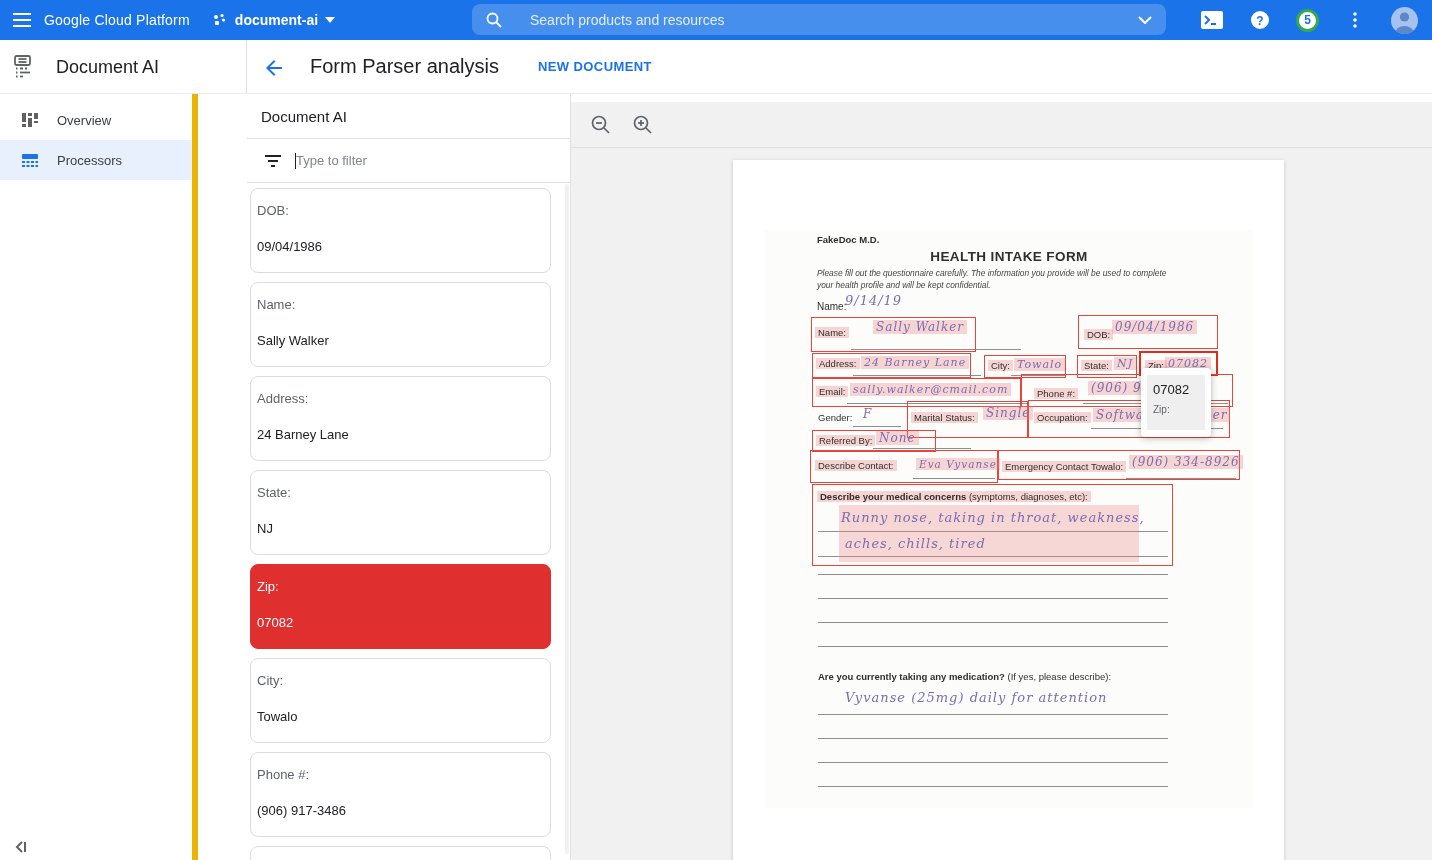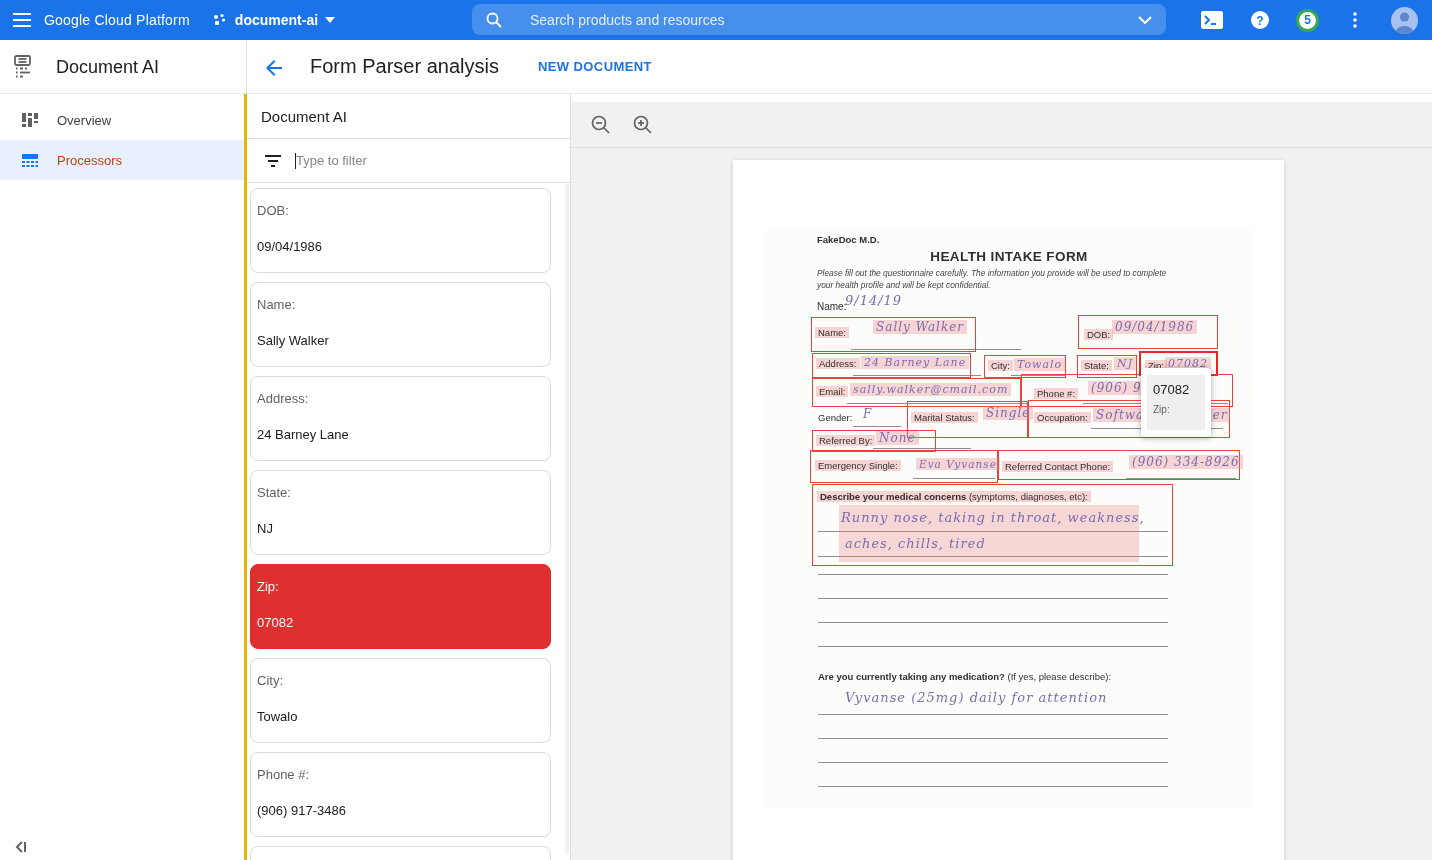--- a/index.html
+++ b/index.html
@@ -27,25 +27,25 @@
   .appbar .prod { position:absolute; left:0; top:0; width:247px; height:54px; border-right:1px solid #e0e0e0;
     display:flex; align-items:center; }
   .prod-icon { margin:0 20px 0 14px; }
   .prod-title { font-size:18px; color:#202124; }
   .backarrow { position:absolute; left:262px; top:16px; width:24px; height:24px; cursor:pointer; }
   .page-title { position:absolute; left:310px; top:15px; font-size:20px; color:#202124; }
   .new-doc { position:absolute; left:538px; top:19px; font-size:13px; font-weight:700; letter-spacing:.4px;
     color:#1a73e8; cursor:pointer; }
 
   
-  .sidenav { position:absolute; left:0; top:94px; width:247px; height:766px; background:#fff;
-    border-right:3px solid #eab308; }
+  .sidenav { position:absolute; left:0; top:94px; width:198px; height:766px; background:#fff;
+    border-right:6px solid #eab308; }
   .nav-item { height:40px; display:flex; align-items:center; cursor:pointer; color:#3c4043; font-size:13px; }
   .nav-item .nicon { width:18px; height:18px; margin:0 18px 0 21px; }
-  .nav-item.sel { background:#e8f0fe; color:#c2410c; }
+  .nav-item.sel { background:#e8f0fe; color:#404040; }
   .collapse { position:absolute; left:12px; bottom:4px; width:18px; height:18px; cursor:pointer; }
 
   
   .fields-panel { position:absolute; left:247px; top:94px; width:324px; height:766px; background:#fff;
     border-right:1px solid #e0e0e0; }
   .fp-head { height:45px; border-bottom:1px solid #e0e0e0; display:flex; align-items:center; padding-left:14px;
     font-size:15px; color:#202124; }
   .fp-filter { height:44px; border-bottom:1px solid #e0e0e0; display:flex; align-items:center; padding-left:18px; }
   .fp-filter .caret { width:1px; height:16px; background:#202124; margin-left:14px; }
   .fp-filter .ph { color:#80868b; font-size:13px; margin-left:0; }
@@ -341,25 +341,25 @@
     <div class="pl hl" style="left:301px;top:252px;">Occupation:</div>
     <div class="hw hl" style="left:360px;top:248px;font-size:12px;">Software Engineer</div>
     <div class="rule" style="left:358px;top:268px;width:132px;"></div>
 
     <div class="bbox" style="left:79px;top:270px;width:124px;height:22px;"></div>
     <div class="pl hl" style="left:83px;top:275px;">Referred By:</div>
     <div class="hw hl" style="left:143px;top:271px;font-size:12px;">None</div>
     <div class="rule" style="left:140px;top:288px;width:98px;"></div>
 
     <div class="bbox" style="left:77px;top:290px;width:188px;height:33px;"></div>
-    <div class="pl hl" style="left:82px;top:300px;">Emergency Single:</div>
+    <div class="pl hl" style="left:82px;top:300px;">Describe Contact:</div>
     <div class="hw hl" style="left:183px;top:298px;font-size:10.5px;">Eva Vyvanse</div>
     <div class="rule" style="left:180px;top:318px;width:82px;"></div>
     <div class="bbox" style="left:265px;top:290px;width:242px;height:30px;"></div>
-    <div class="pl hl" style="left:269px;top:301px;">Referred Contact Phone:</div>
+    <div class="pl hl" style="left:269px;top:301px;">Emergency Contact Towalo:</div>
     <div class="hw hl" style="left:396px;top:295px;font-size:12px;">(906) 334-8926</div>
     <div class="rule" style="left:393px;top:318px;width:110px;"></div>
 
     <div class="bbox" style="left:79px;top:324px;width:361px;height:82px;"></div>
     <div class="pl" style="left:84px;top:331px;"><span class="hl"><b>Describe your medical concerns</b><span> (symptoms, diagnoses, etc):</span></span></div>
     <div class="pinkblock" style="left:106px;top:345px;width:300px;height:57px;"></div>
     <div class="hw" style="left:108px;top:350px;font-size:13px;">Runny nose, taking in throat, weakness,</div>
     <div class="rule" style="left:85px;top:371px;width:350px;"></div>
     <div class="hw" style="left:112px;top:376px;font-size:13px;">aches, chills, tired</div>
     <div class="rule" style="left:85px;top:396px;width:350px;"></div>

